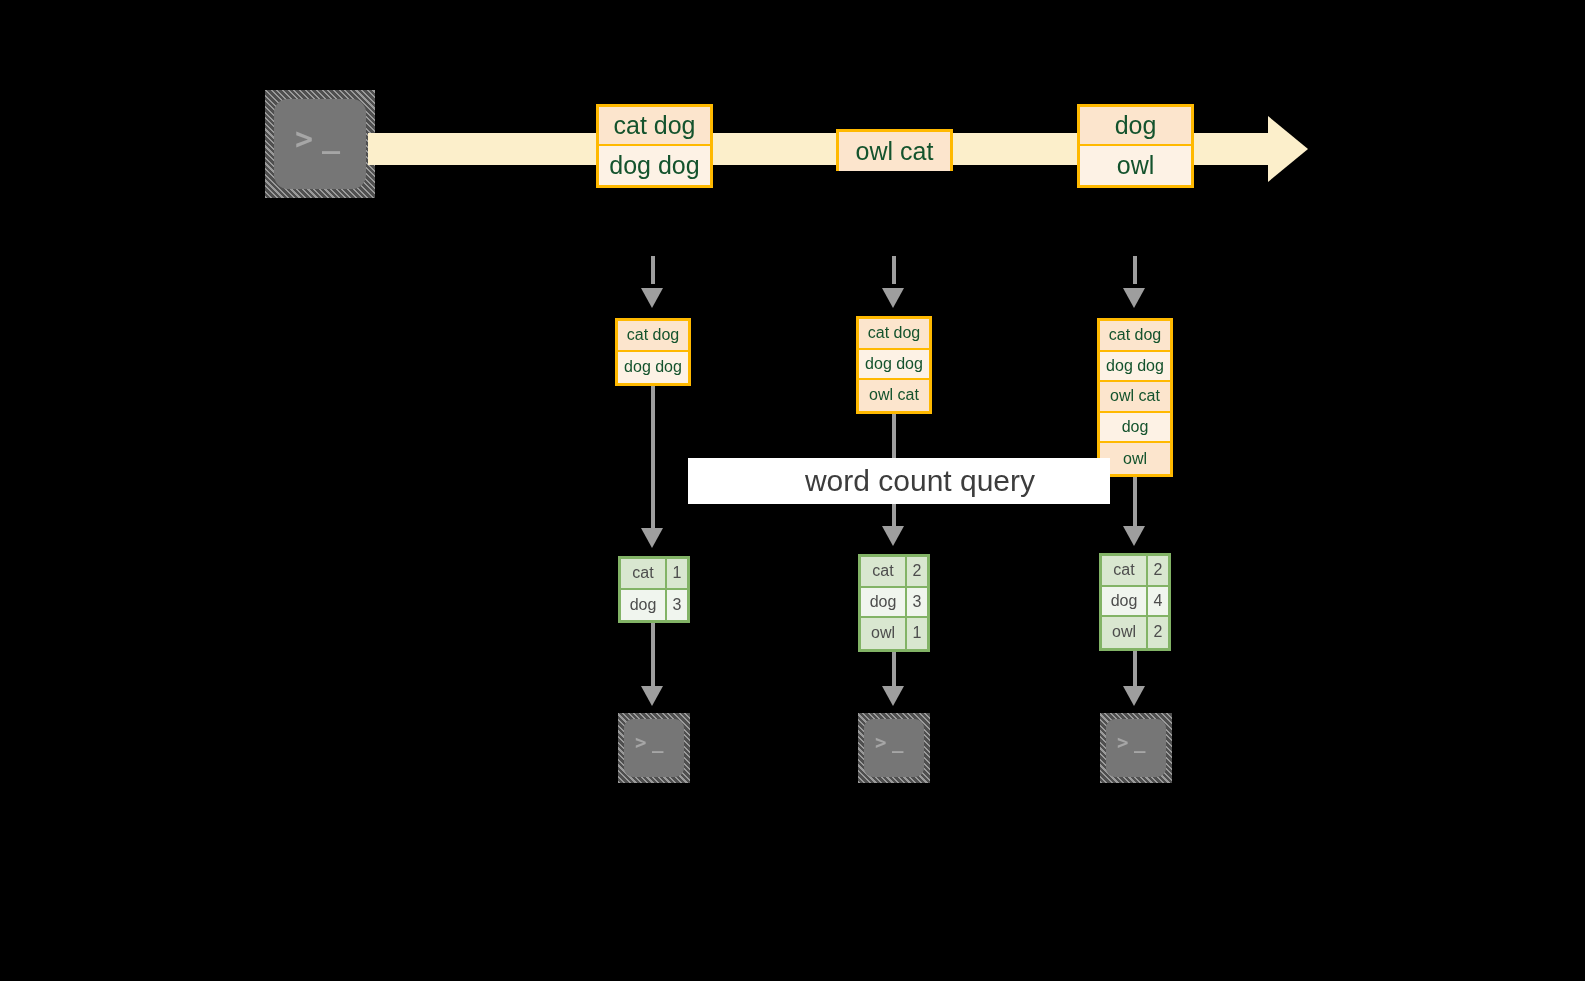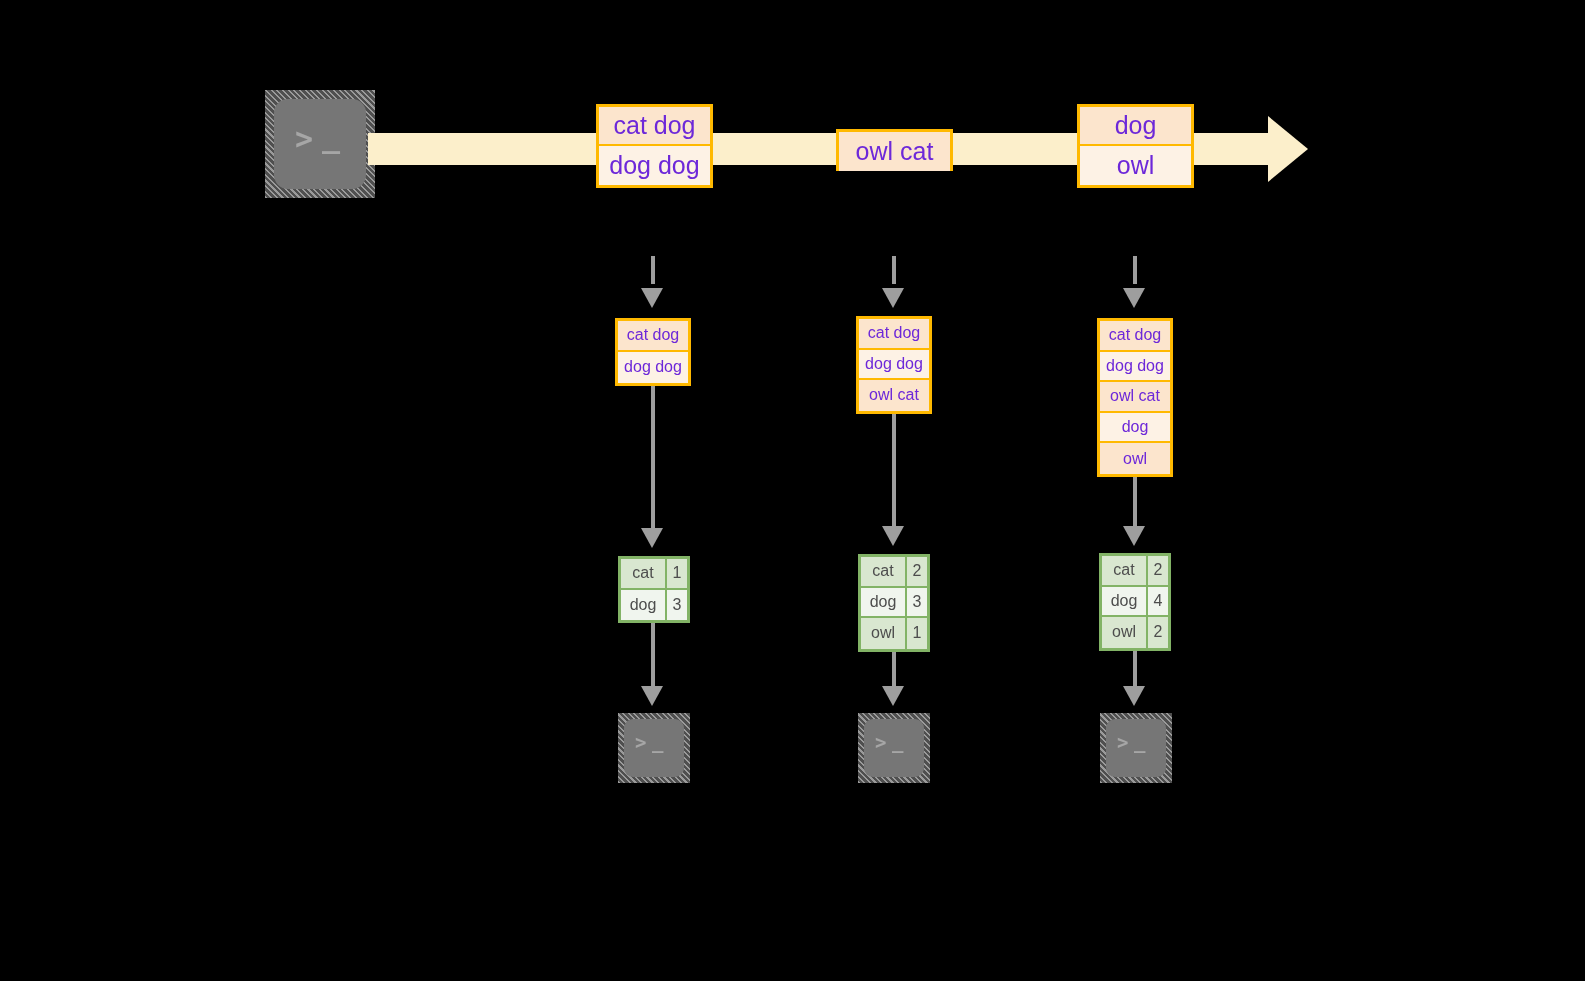--- a/index.html
+++ b/index.html
@@ -57,21 +57,21 @@
   
   .obox {
     position: absolute;
     border: 3px solid #ffb900;
     background: #fdf2e5;
   }
   .obox .cell {
     display: flex;
     align-items: center;
     justify-content: center;
-    color: #6d28d9;
+    color: #14532d;
     background: #fdf2e5;
     border-bottom: 2px solid #ffb900;
     white-space: nowrap;
   }
   .obox .cell.shade { background: #fce5cd; }
   .obox .cell:last-child { border-bottom: none; }
 
   .obox.big .cell { height: 39px; font-size: 25px; }
   .obox.big.single .cell { height: 39px; }
   .obox.stack .cell { height: 30.6px; font-size: 16px; }
@@ -249,14 +249,17 @@
 
   <div class="vline" style="left:1133px; top:651px; height:43px;"></div>
   <div class="vhead" style="left:1123px; top:686px;"></div>
 
   <div class="term small" style="left:1100px; top:713px; width:72px; height:70px;">
     <div class="inner"></div>
     <div class="glyph" style="left:17px; top:20px; font-size:19px;">&gt;</div>
     <div class="glyph" style="left:34px; top:19px; font-size:19px;">_</div>
   </div>
 
+  <div class="qlabel" style="left:688px; top:458px; width:422px; height:46px;">
+    <span style="padding-left:42px;">word count query</span>
+  </div>
 
 </div>
 
 </body></html>

